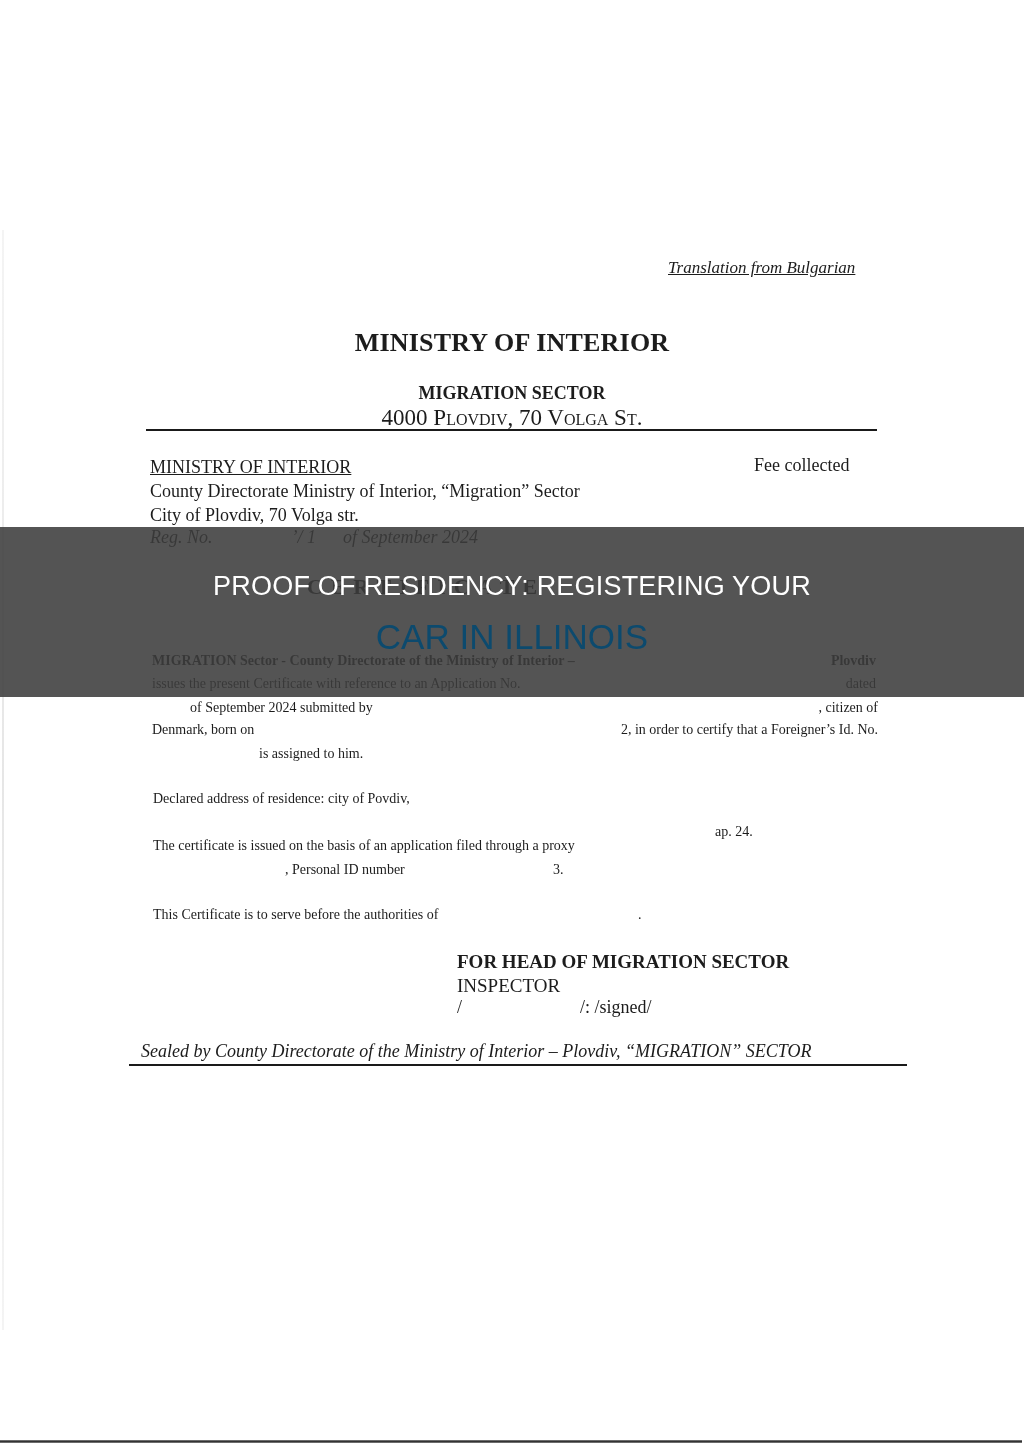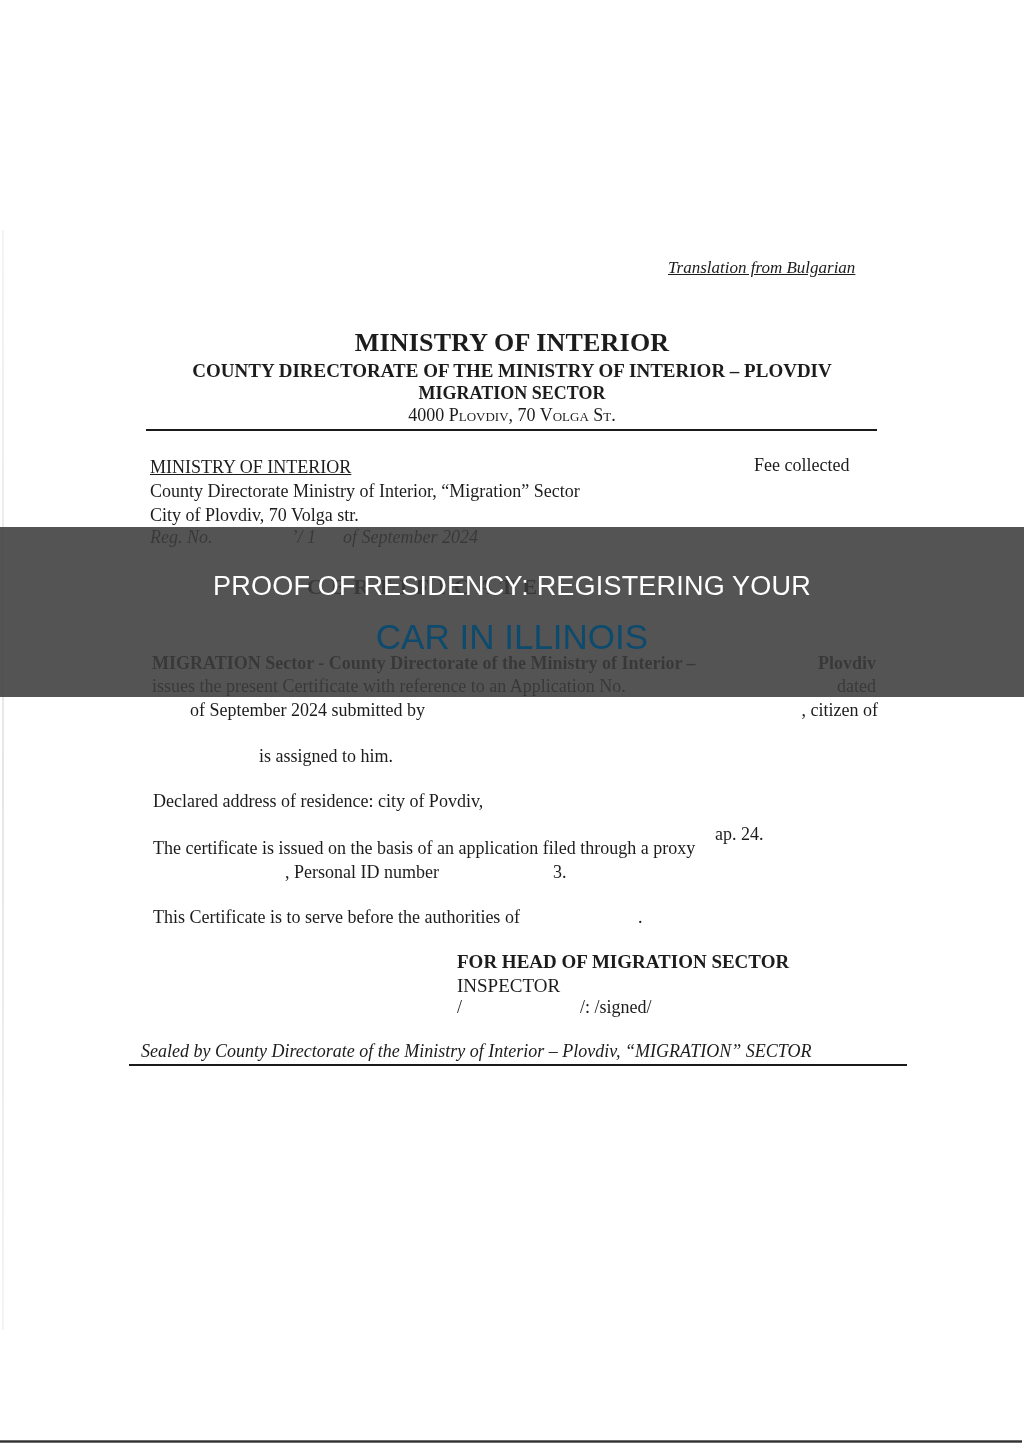--- a/index.html
+++ b/index.html
@@ -16,35 +16,35 @@
   }
   .abs { position: absolute; white-space: nowrap; }
   .translation {
     left: 668px; top: 258px; font-size: 17px; font-style: italic;
     text-decoration: underline;
   }
   .hdr { left: 0; width: 1024px; text-align: center; font-weight: bold; }
   .h1 { top: 328px; font-size: 26px; letter-spacing: 0.2px; }
   .h2 { top: 360px; font-size: 19px; }
   .h3 { top: 383px; font-size: 18px; }
-  .h4 { top: 405px; font-size: 18px; font-weight: normal; font-variant: small-caps; }
+  .h4 { top: 405px; font-size: 23px; font-weight: normal; font-variant: small-caps; }
   .rule1 { position: absolute; left: 146px; top: 429px; width: 731px; height: 2px; background: #1a1a1a; }
   .rule2 { position: absolute; left: 129px; top: 1064px; width: 778px; height: 2px; background: #1a1a1a; }
   .rule3 { position: absolute; left: 0px; top: 1440px; width: 1022px; height: 3px; background: linear-gradient(#888,#333,#888); }
 
   .ref { font-size: 18px; }
   .ref-org { left: 150px; top: 457px; text-decoration: underline; }
   .ref-dir { left: 150px; top: 481px; }
   .ref-city { left: 150px; top: 505px; }
   .ref-reg { left: 150px; top: 527px; font-style: italic; }
   .fee { left: 754px; top: 455px; font-size: 18px; }
 
   .cert-title { left: 0; width: 852px; text-align: center; top: 574px; font-size: 22px; font-weight: bold; letter-spacing: 8px; }
 
-  .body-text { font-size: 18px; gap: 47px; }
+  .body-text { font-size: 14px; gap: 47px; }
   .p1a { left: 152px; top: 653px; width: 724px; font-weight: bold; display:flex; justify-content: space-between; }
   .p1b { left: 152px; top: 676px; width: 724px; display:flex; justify-content: space-between; }
   .p1c { left: 190px; top: 700px; width: 688px; display:flex; justify-content: space-between; }
   .p1d { left: 152px; top: 722px; width: 726px; display:flex; justify-content: space-between; }
   .p1e { left: 259px; top: 746px; }
   .p2 { left: 153px; top: 791px; }
   .p2b { left: 715px; top: 776px; margin-top: 48px; }
   .p3a { left: 153px; top: 838px; width: 668px; display:flex; justify-content: space-between; }
   .p3b { left: 285px; top: 862px; }
   .p3c { left: 553px; top: 862px; }
@@ -73,21 +73,20 @@
 </style>
 </head>
 <body>
 
 <div class="page">
   <div class="left-edge"></div>
 
   <div class="abs translation">Translation from Bulgarian</div>
 
   <div class="abs hdr h1">MINISTRY OF INTERIOR</div>
-  <div class="abs hdr h2">COUNTY DIRECTORATE OF THE MINISTRY OF INTERIOR – PLOVDIV</div>
   <div class="abs hdr h3">MIGRATION SECTOR</div>
   <div class="abs hdr h4">4000 Plovdiv, 70 Volga St.</div>
   <div class="rule1"></div>
 
   <div class="abs ref ref-org">MINISTRY OF INTERIOR</div>
   <div class="abs ref ref-dir">County Directorate Ministry of Interior, “Migration” Sector</div>
   <div class="abs ref ref-city">City of Plovdiv, 70 Volga str.</div>
   <div class="abs ref ref-reg">
     <span>Reg. No.</span>
     <span style="display:inline-block;width:70px"></span>
@@ -104,20 +103,24 @@
     <span>Plovdiv</span>
   </div>
   <div class="abs body-text p1b">
     <span>issues the present Certificate with reference to an Application No.</span>
     <span>dated</span>
   </div>
   <div class="abs body-text p1c">
     <span>of September 2024 submitted by</span>
     <span>, citizen of</span>
   </div>
+  <div class="abs body-text p1d">
+    <span>Denmark, born on</span>
+    <span>2, in order to certify that a Foreigner’s Id. No.</span>
+  </div>
   <div class="abs body-text p1e">is assigned to him.</div>
 
   <div class="abs body-text p2">Declared address of residence: city of Povdiv,</div>
   <div class="abs body-text p2b">ap. 24.</div>
 
   <div class="abs body-text p3a">
     <span>The certificate is issued on the basis of an application filed through a proxy</span>
   </div>
   <div class="abs body-text p3b">, Personal ID number</div>
   <div class="abs body-text p3c">3.</div>

